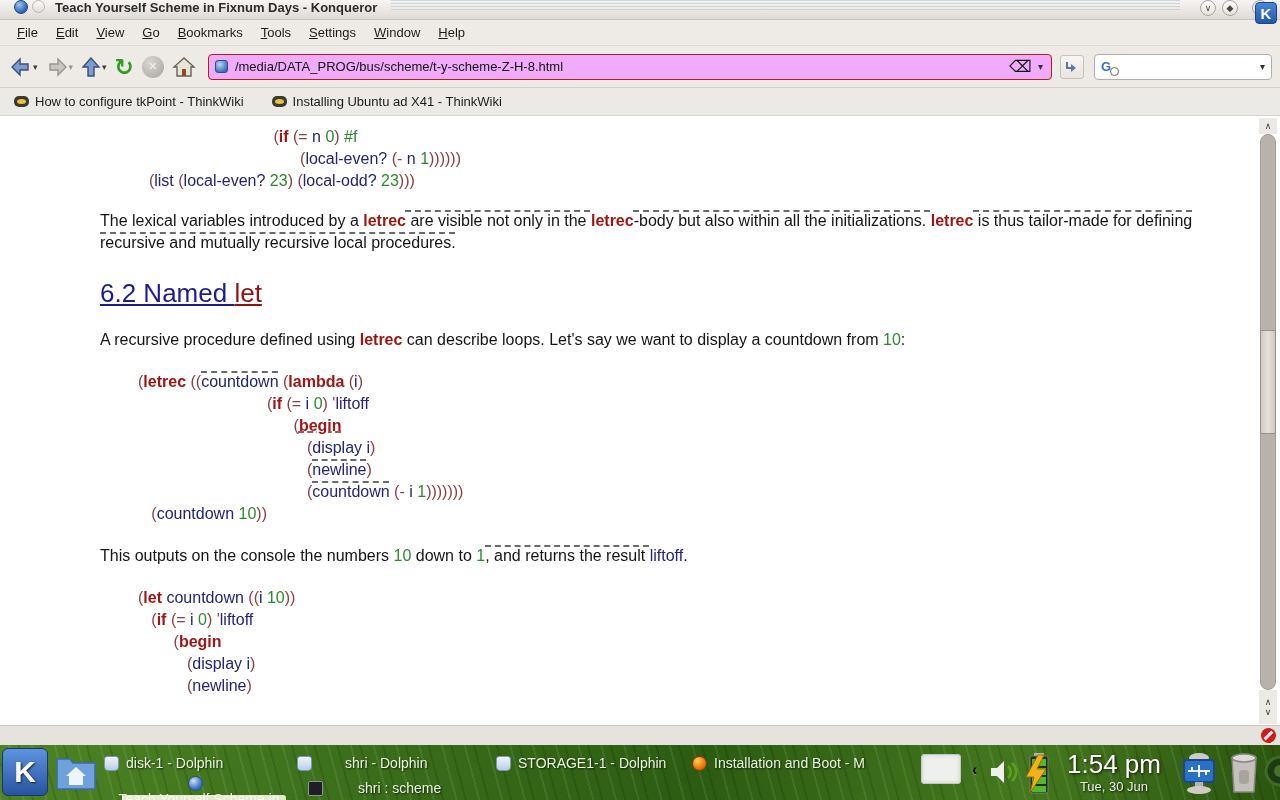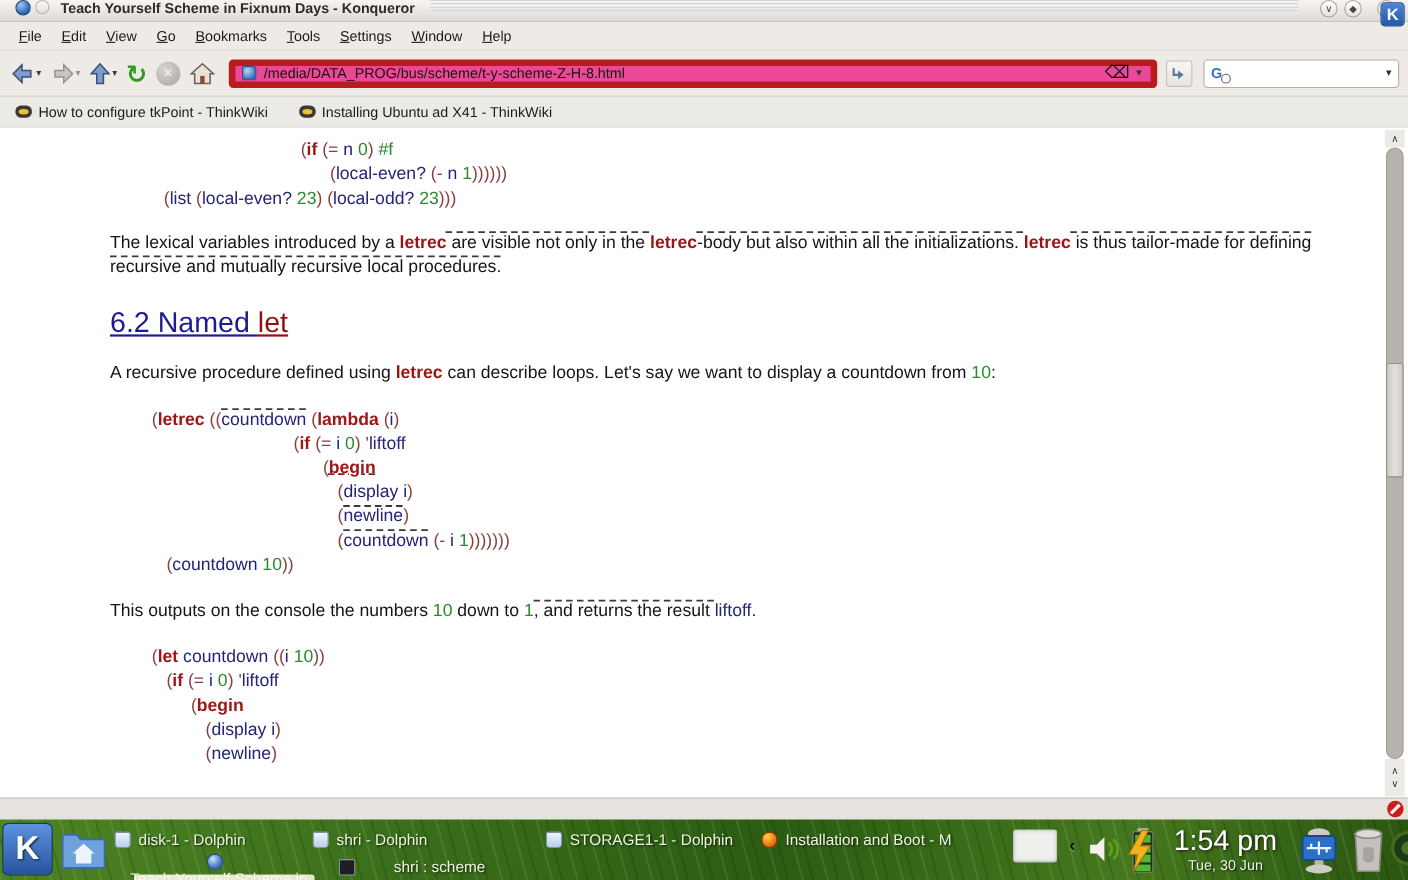--- a/index.html
+++ b/index.html
@@ -32,21 +32,21 @@
 
   
   .toolbar { position:absolute; left:0; top:46px; width:1280px; height:42px; background:#eeeae6;
     border-bottom:1px solid #d4cfc9; display:flex; align-items:center; padding:0 8px; }
   .tb-btn { display:flex; align-items:center; margin-right:4px; padding:3px 2px; border-radius:3px; }
   .tb-chev { font-size:9px; color:#3b3a38; margin-left:1px; }
   .icon-svg { display:block; }
   .reload-glyph { font-size:23px; font-weight:bold; color:#2f9e1f; line-height:22px; }
   .stop-circle { width:22px; height:22px; border-radius:50%; background:radial-gradient(circle at 35% 30%,#d8d5d1,#a8a49f);
     color:#f4f2f0; font-size:11px; font-weight:bold; display:flex; align-items:center; justify-content:center; }
-  .addressbar { flex:1; height:26px; background:#ec4899; border:6px solid #b91c1c; border-radius:4px;
+  .addressbar { flex:1; height:26px; background:#f0abfc; border:1px solid #b91c1c; border-radius:4px;
     margin:0 8px 0 6px; display:flex; align-items:center; padding:0 6px; }
   .addr-favicon { width:13px; height:13px; border-radius:3px;
     background:radial-gradient(circle at 35% 30%,#bcd6f2,#3a6fbe 75%); border:1px solid #27508c; margin-right:7px; }
   .addr-text { flex:1; font-size:13px; color:#14130f; white-space:nowrap; overflow:hidden; }
   .addr-clear { font-size:16px; color:#111; margin:0 4px; line-height:1; }
   .addr-chev { font-size:10px; color:#333; padding:0 2px; }
   .go-btn { width:24px; height:24px; border:1px solid #c6c1bb; border-radius:3px; background:linear-gradient(#f8f6f4,#e8e4e0);
     display:flex; align-items:center; justify-content:center; margin-right:10px; }
   .searchbar { width:178px; height:26px; background:#fff; border:1px solid #b3ada6; border-radius:4px;
     display:flex; align-items:center; padding:0 6px; }
@@ -266,21 +266,21 @@
     <svg width="44" height="42" viewBox="0 0 44 42">
       <path d="M3 8 L16 8 L19 12 L41 12 L41 38 L3 38 Z" fill="#6fa2dd" stroke="#3c6aa8" stroke-width="1.5"></path>
       <path d="M22 16 L12 25 L15 25 L15 34 L29 34 L29 25 L32 25 Z" fill="#eef4fb"></path>
     </svg>
   </div>
   <div>
       <div class="task" style="left: 104px; top: 6px; width: 190px;">
         <span class="ticon ticon-drive"></span>
         <span>disk-1 - Dolphin</span>
       </div>
-      <div class="task" style="left: 284px; top: 6px; width: 190px;">
+      <div class="task" style="left: 297px; top: 6px; width: 190px; gap: 26px;">
         <span class="ticon ticon-drive"></span>
         <span>shri - Dolphin</span>
       </div>
       <div class="task" style="left: 496px; top: 6px; width: 190px;">
         <span class="ticon ticon-drive"></span>
         <span>STORAGE1-1 - Dolphin</span>
       </div>
       <div class="task" style="left: 692px; top: 6px; width: 190px;">
         <span class="ticon ticon-firefox"></span>
         <span>Installation and Boot - M</span>

